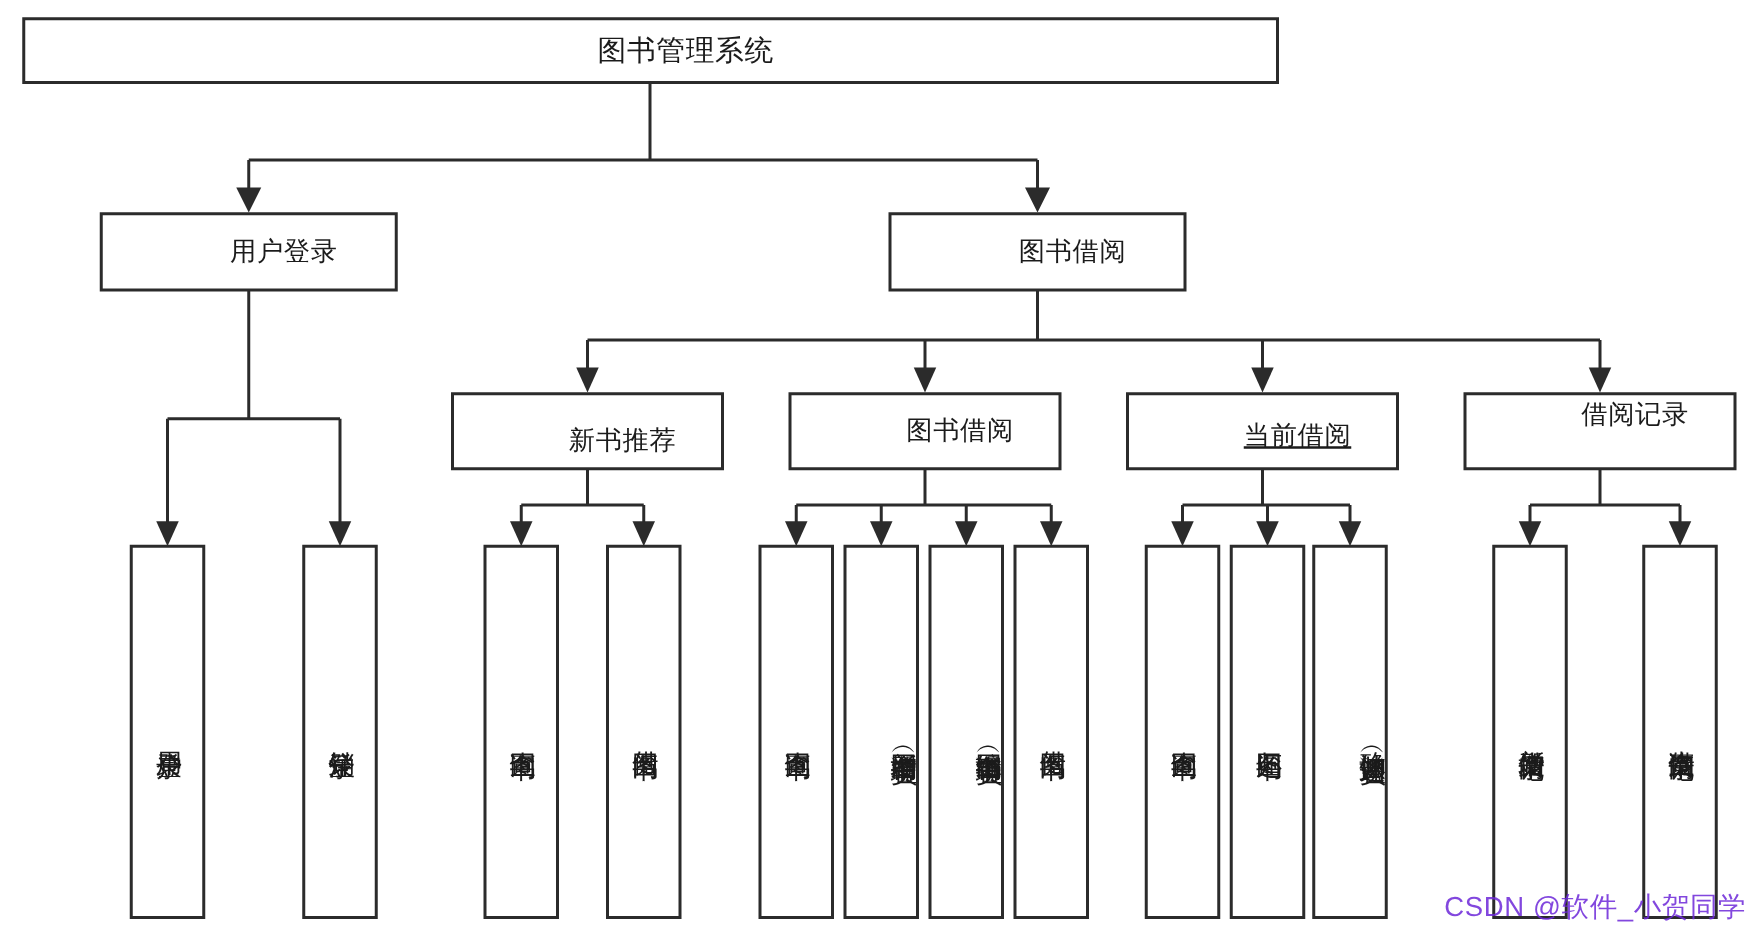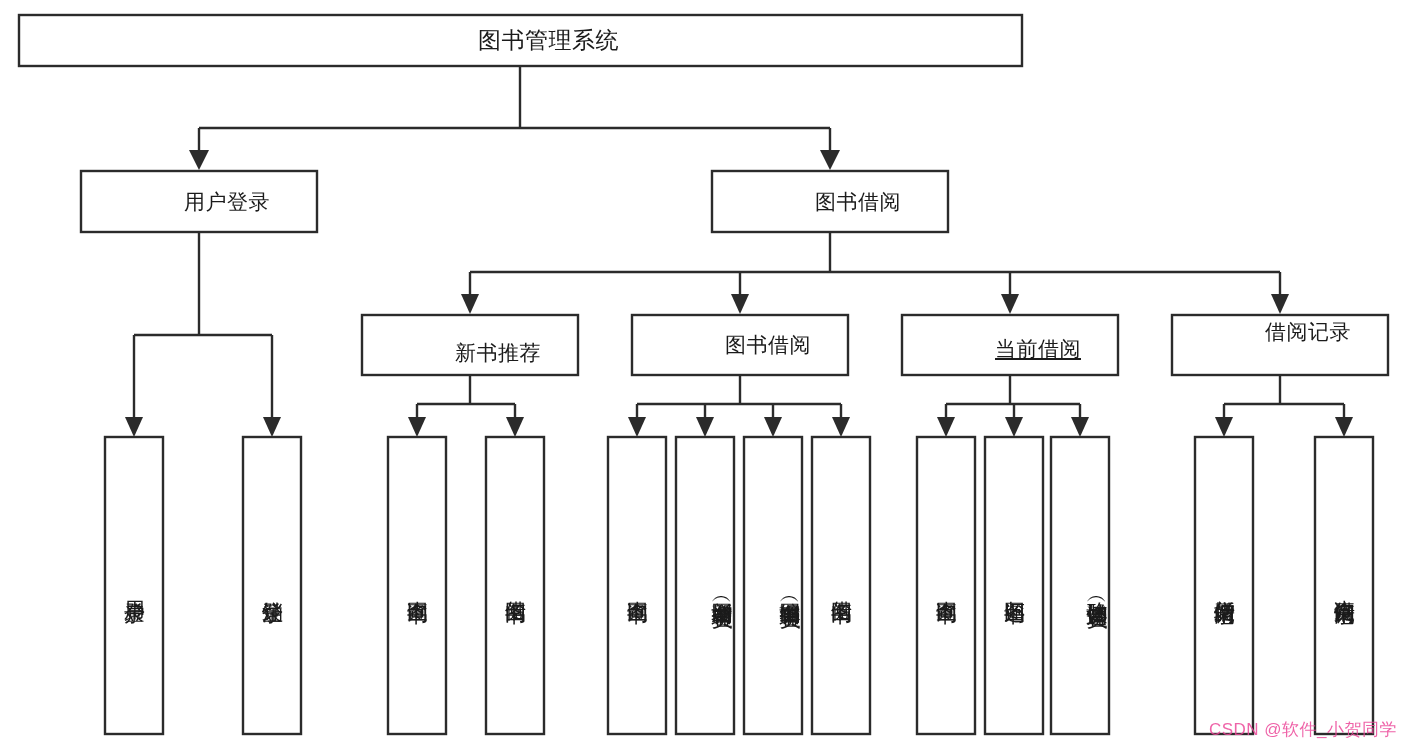--- a/index.html
+++ b/index.html
@@ -65,22 +65,22 @@
     letter-spacing: 1px;
     writing-mode: vertical-rl;
     text-orientation: upright;
     pointer-events: none;
     overflow: hidden;
   }
   .watermark {
     position: absolute;
     right: 8px;
     bottom: 6px;
-    color: #ec4899;
-    font-size: 17px;
+    color: #6d28d9;
+    font-size: 22px;
     letter-spacing: 0.5px;
     white-space: nowrap;
     opacity: 0.85;
   }
 </style>
 </head>
 <body>
 
 <div id="diagram-root">
 

